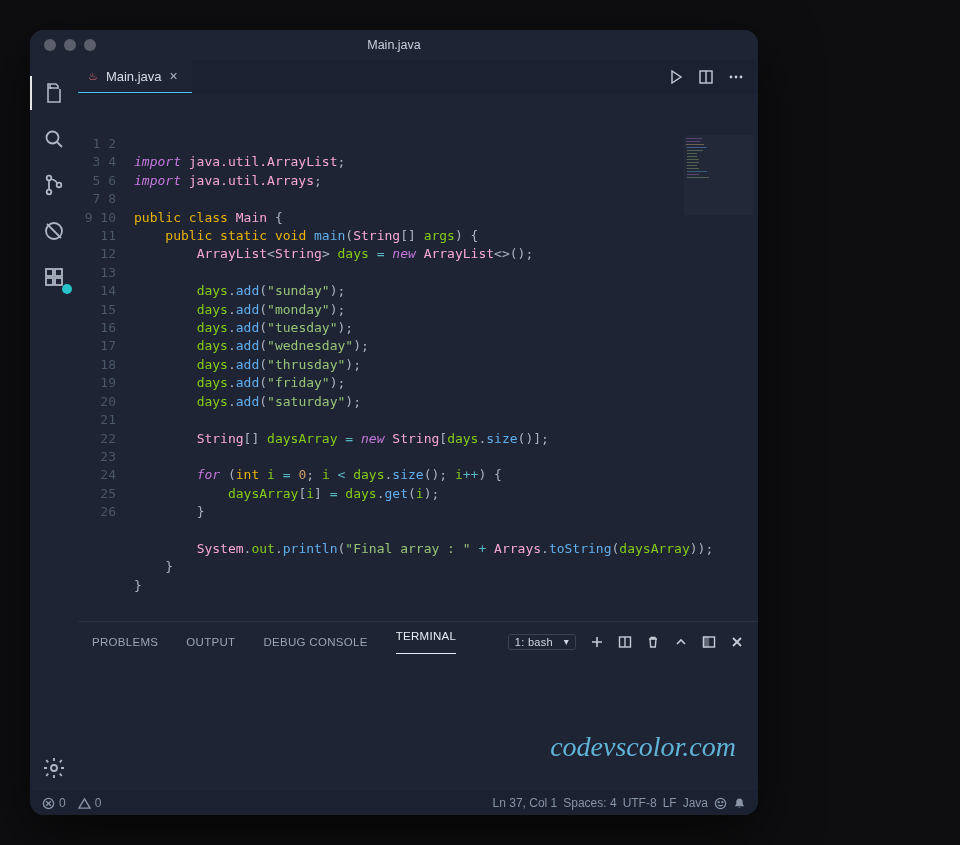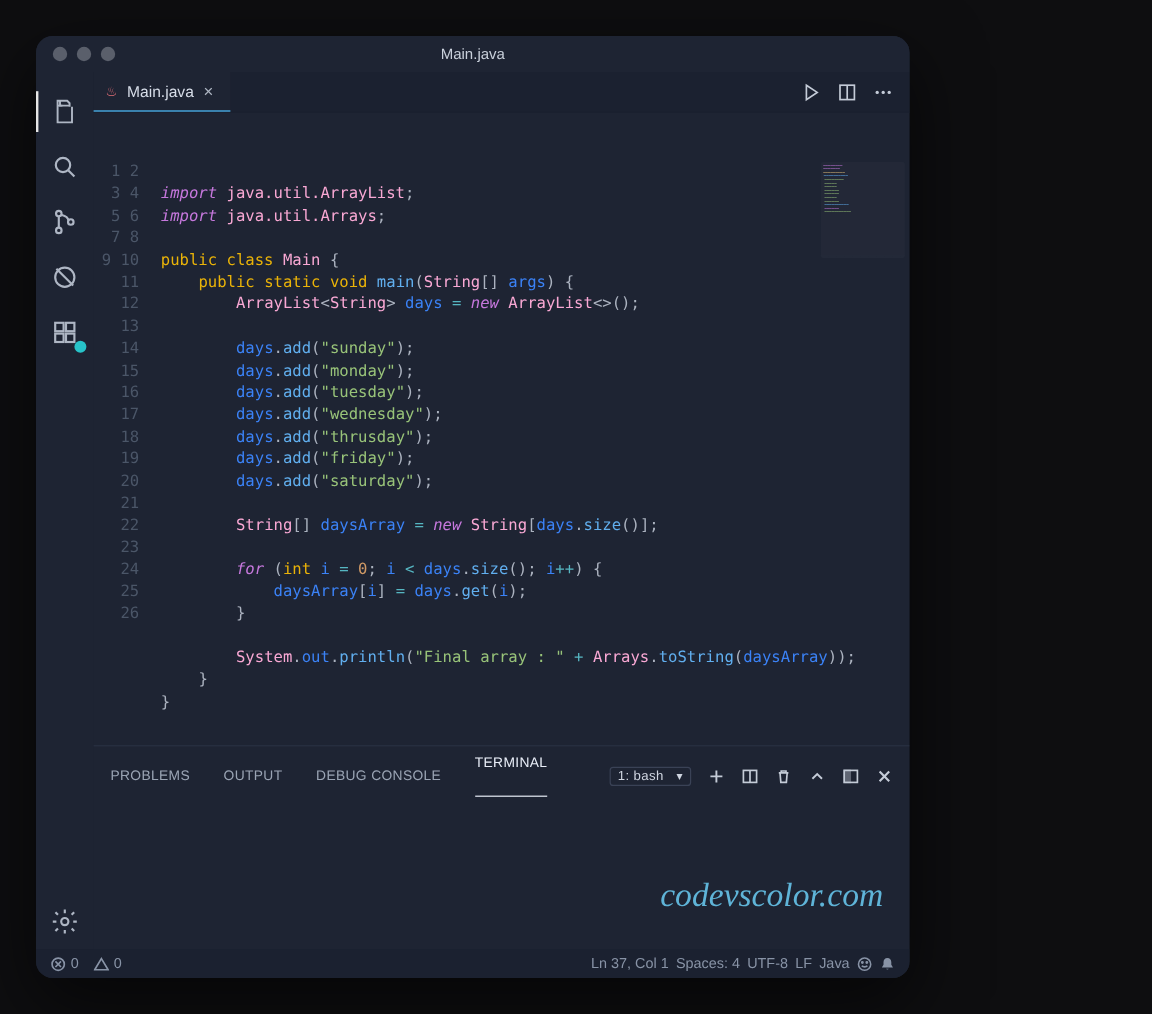--- a/index.html
+++ b/index.html
@@ -131,21 +131,21 @@
     color: #c9d0db;
     padding-top: 4px;
     white-space: pre;
     overflow: hidden;
   }
   .tok-kw { color: #c678dd; font-style: italic; }
   .tok-kw2 { color: #eab308; }
   .tok-cls { color: #f9a8d4; }
   .tok-fn { color: #61afef; }
   .tok-str { color: #98c379; }
-  .tok-var { color: #3b82f6; }
+  .tok-var { color: #84cc16; }
   .tok-num { color: #d19a66; }
   .tok-punc { color: #abb2bf; }
   .tok-op { color: #56b6c2; }
 
   .panel {
     height: 170px;
     border-top: 1px solid #2a3142;
     display: flex;
     flex-direction: column;
     position: relative;
@@ -153,21 +153,21 @@
   .panel-tabs {
     display: flex;
     align-items: center;
     gap: 28px;
     padding: 8px 14px 6px 14px;
     font-size: 11.5px;
     letter-spacing: .3px;
     color: #9aa4b4;
   }
   .panel-tabs .ptab { cursor: pointer; }
-  .panel-tabs .ptab.active { color: #e8edf7; border-bottom: 1px solid #e8edf7; padding-bottom: 21px;}
+  .panel-tabs .ptab.active { color: #e8edf7; border-bottom: 1px solid #e8edf7; padding-bottom: 11px;}
   .panel-right {
     margin-left: auto;
     display: flex;
     align-items: center;
     gap: 14px;
   }
   .term-select {
     background: #1e2433;
     color: #d0d6e1;
     border: 1px solid #3a4256;

